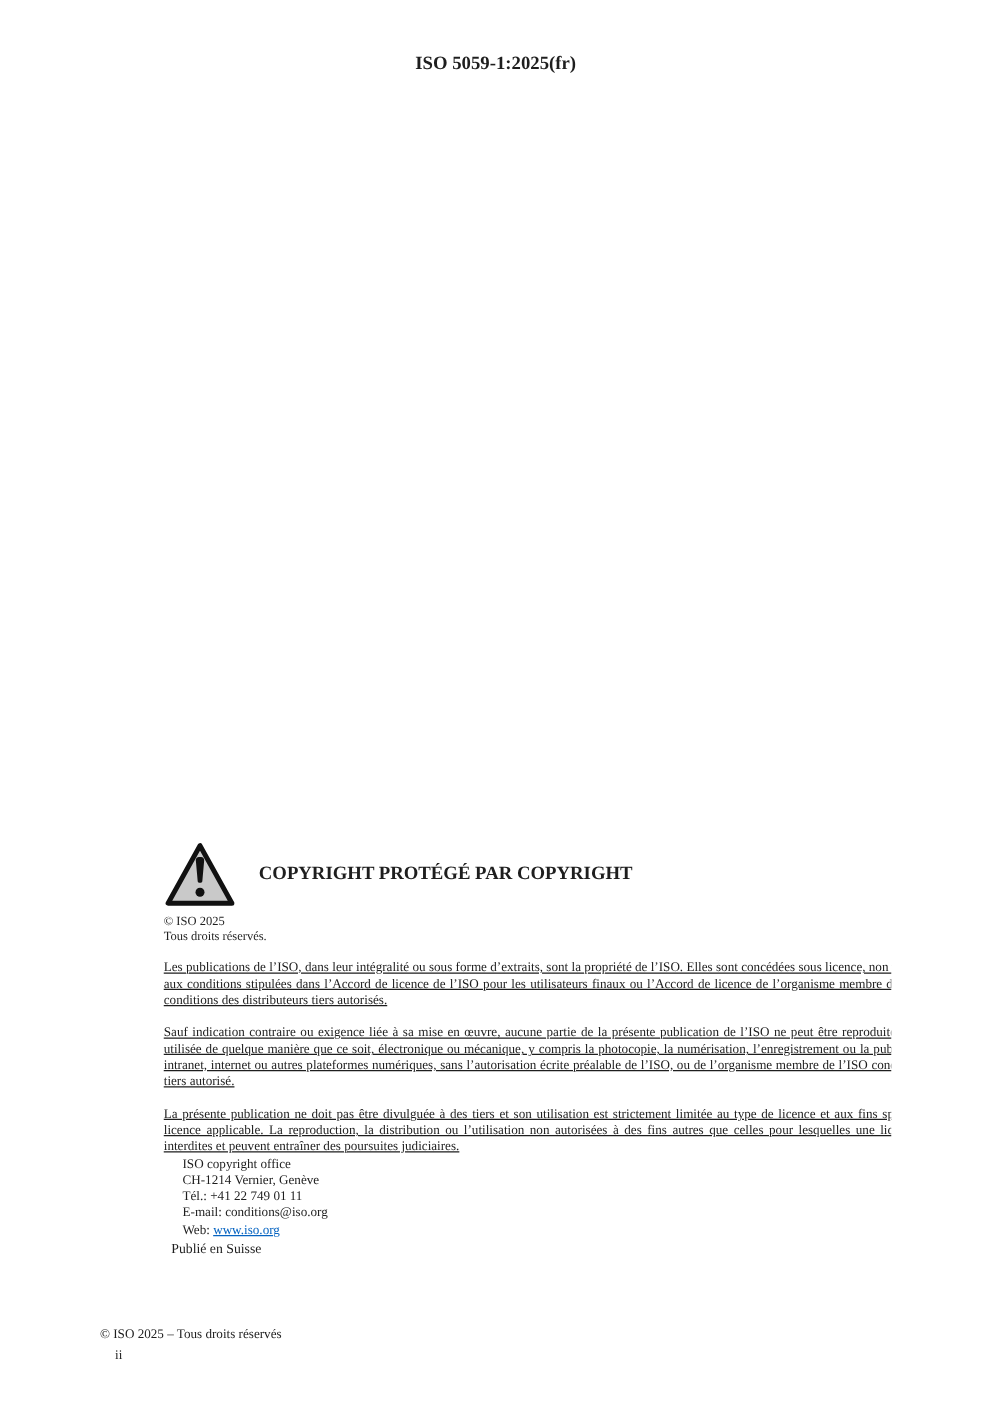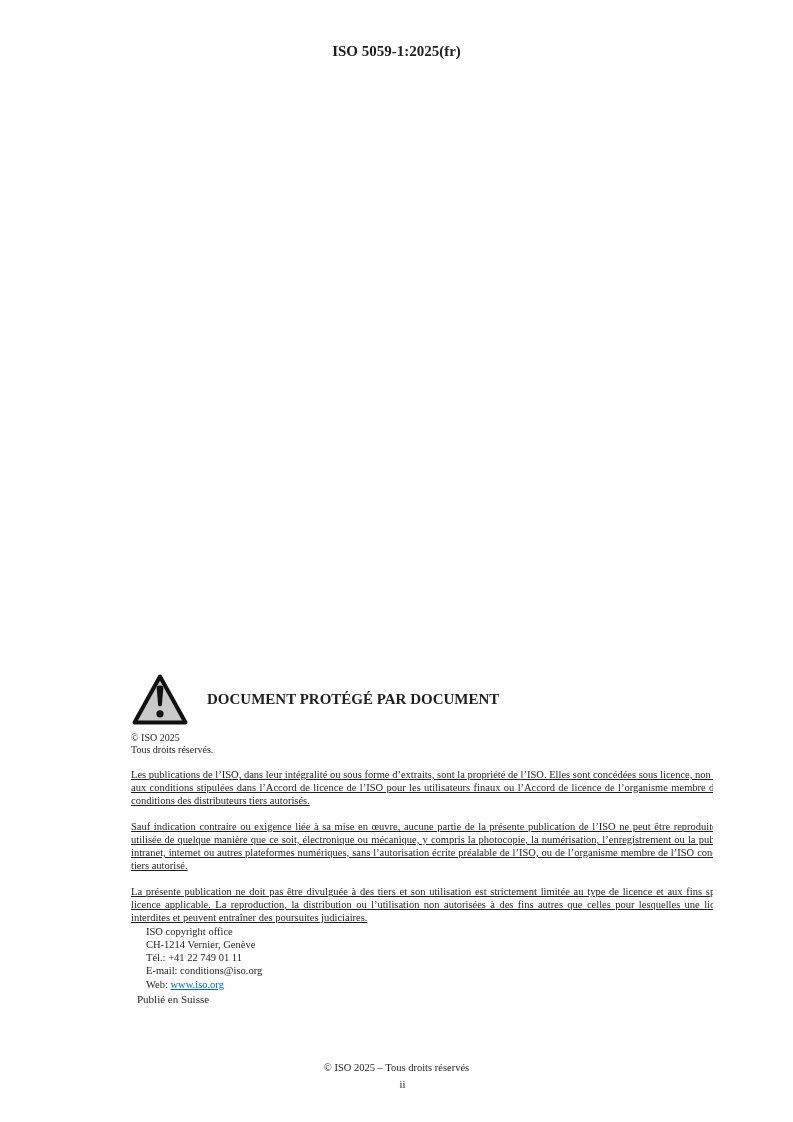--- a/index.html
+++ b/index.html
@@ -69,21 +69,21 @@
     margin-top: 2px;
     margin-left: 6px;
     font-size: 11px;
     line-height: 13.3px;
   }
   .doc-footer {
     position: absolute;
     top: 1061px;
     left: 0;
     width: 100%;
-    text-align: center;
+    text-align: left;
     font-size: 10.5px;
     line-height: 13px;
   }
   .page-number { margin-top: 4px; margin-left: 12px; }
 </style>
 </head>
 <body>
 
 <div class="page">
 
@@ -94,21 +94,21 @@
   <section class="copyright-section">
 
     <div class="banner">
       <span class="warning-icon">
         <svg viewBox="0 0 58 53" xmlns="http://www.w3.org/2000/svg">
           <polygon points="29,3.5 3.5,49.5 54.5,49.5" fill="#c9c9c9" stroke="#111111" stroke-width="4" stroke-linejoin="round"></polygon>
           <path d="M29 12.5 c2.7 0 3.5 1.2 3.3 3.3 l-1.45 16.2 c-0.15 1.7 -3.55 1.7 -3.7 0 l-1.45 -16.2 C25.5 13.7 26.3 12.5 29 12.5 Z" fill="#111111"></path>
           <circle cx="29" cy="40.8" r="3.6" fill="#111111"></circle>
         </svg>
       </span>
-      <h1 class="banner-title">DOCUMENT PROTÉGÉ PAR DOCUMENT</h1>
+      <h1 class="banner-title">COPYRIGHT PROTÉGÉ PAR COPYRIGHT</h1>
     </div>
 
     <div class="notice">
       <div>© ISO 2025</div>
       <div>Tous droits réservés.</div>
     </div>
 
     <p class="para">Les publications de l’ISO, dans leur intégralité ou sous forme d’extraits, sont la propriété de l’ISO. Elles sont concédées sous licence, non vendues, et sont soumises aux conditions stipulées dans l’Accord de licence de l’ISO pour les utilisateurs finaux ou l’Accord de licence de l’organisme membre de l’ISO concerné, ou aux conditions des distributeurs tiers autorisés.</p>
 
     <p class="para">Sauf indication contraire ou exigence liée à sa mise en œuvre, aucune partie de la présente publication de l’ISO ne peut être reproduite, distribuée, modifiée ou utilisée de quelque manière que ce soit, électronique ou mécanique, y compris la photocopie, la numérisation, l’enregistrement ou la publication/diffusion sur tout intranet, internet ou autres plateformes numériques, sans l’autorisation écrite préalable de l’ISO, ou de l’organisme membre de l’ISO concerné ou d’un distributeur tiers autorisé.</p>

